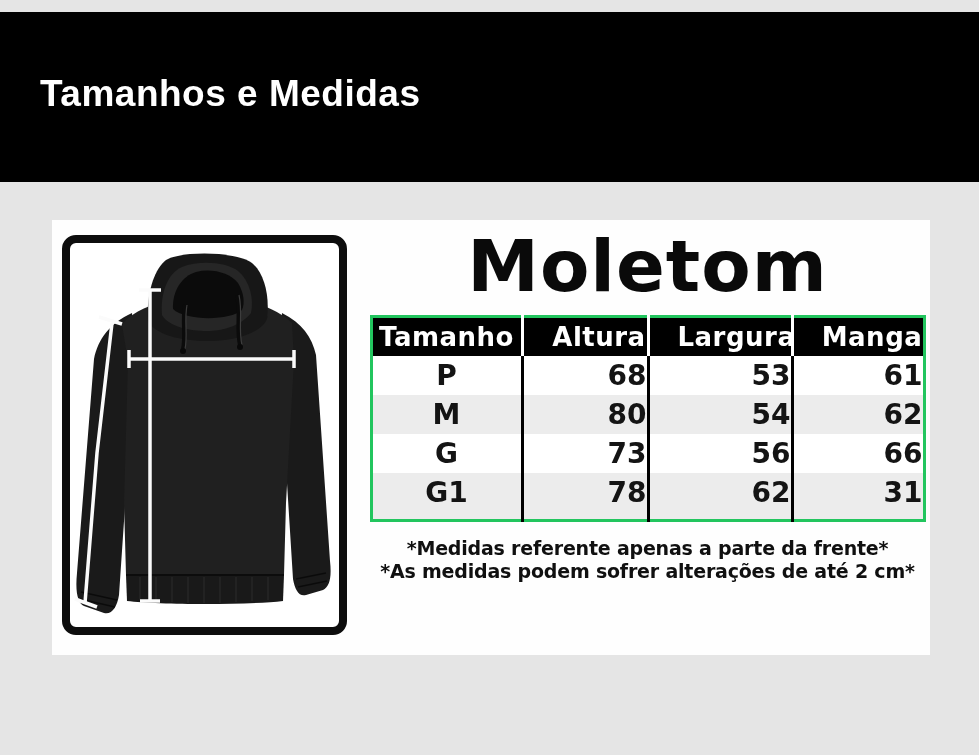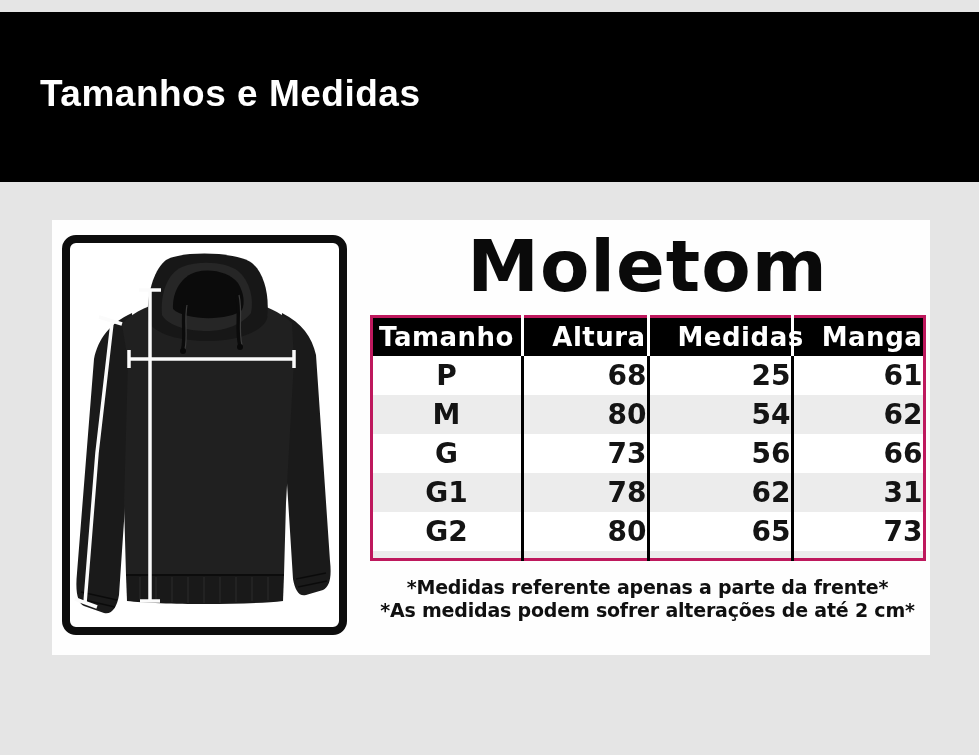--- a/index.html
+++ b/index.html
@@ -58,21 +58,21 @@
     color: #0a0a0a;
     letter-spacing: 1px;
   }
 
   
   table.size-table {
     width: 553px;
     margin: 7px auto 0 auto;
     border-collapse: collapse;
     table-layout: fixed;
-    border: 3px solid #be185d;
+    border: 3px solid #22c55e;
     font-family: "DejaVu Sans", sans-serif;
     font-weight: 700;
   }
   table.size-table thead th {
     background: #000;
     color: #fff;
     height: 38px;
     font-size: 26px;
     font-weight: 700;
     padding: 0;
@@ -178,54 +178,48 @@
       <colgroup>
         <col style="width:151px">
           <col style="width:126px">
           <col style="width:144px">
           <col style="width:132px">
       </colgroup>
       <thead>
         <tr>
           <th>Tamanho</th>
           <th>Altura</th>
-          <th>Medidas</th>
+          <th>Largura</th>
           <th>Manga</th>
         </tr>
       </thead>
       <tbody>
         <tr class="data-row">
           <td>P</td>
           <td>68</td>
-          <td>25</td>
+          <td>53</td>
           <td>61</td>
         </tr>
         <tr class="data-row">
           <td>M</td>
           <td>80</td>
           <td>54</td>
           <td>62</td>
         </tr>
         <tr class="data-row">
           <td>G</td>
           <td>73</td>
           <td>56</td>
           <td>66</td>
         </tr>
         <tr class="data-row">
           <td>G1</td>
           <td>78</td>
           <td>62</td>
           <td>31</td>
-        </tr>
-        <tr class="data-row">
-          <td>G2</td>
-          <td>80</td>
-          <td>65</td>
-          <td>73</td>
         </tr>
         <tr class="spacer-row">
           <td></td>
             <td></td>
           <td></td>
             <td></td>
         </tr>
       </tbody>
     </table>
 

